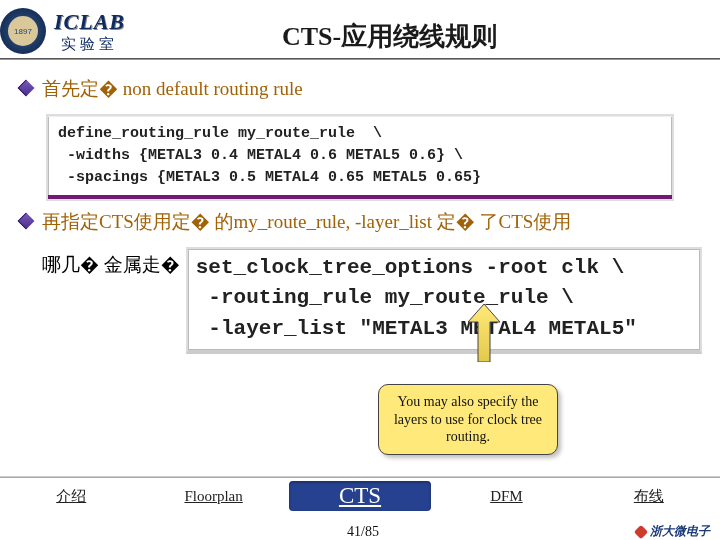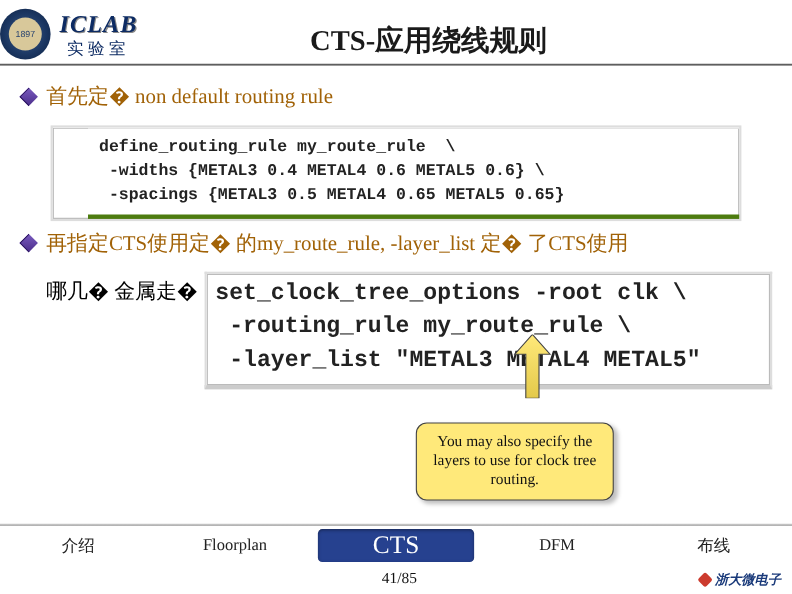--- a/index.html
+++ b/index.html
@@ -10,33 +10,33 @@
   .iclab { display:flex; flex-direction:column; align-items:center; margin-right:4px; }
   .iclab-top { font-family: "Times New Roman", serif; font-weight:bold; font-style:italic; font-size:22px; color:#0d2b63; text-shadow: 1px 1px 0 #888; letter-spacing:1px; }
   .iclab-bot { font-size:15px; color:#0d2b63; letter-spacing:4px; }
   .title { flex:1; text-align:center; font-family:"Times New Roman","SimSun",serif; font-weight:bold; font-size:26px; color:#1a1a1a; padding-right:70px; }
   .hr1 { height:2px; background:linear-gradient(to bottom,#333 0%, #777 50%, #bbb 100%); }
   .content { padding: 8px 18px 0 18px; }
   .bullet { display:flex; align-items:flex-start; margin:6px 0 10px 0; font-size:19px; line-height:1.6; }
   .diamond { width:12px; height:12px; background:linear-gradient(135deg,#7a5bbf 0%, #4a2d8a 100%); transform:rotate(45deg); margin:8px 10px 0 2px; flex-shrink:0; box-shadow: 1px -1px 0 #2d1860 inset; }
   .bullet-text { font-family:"SimSun","Times New Roman",serif; color:#a16207; }
   .codebox { margin:4px 28px 6px 28px; border:2px solid #ddd; background:#fff; box-shadow: inset 0 0 0 1px #bbb; }
-  .codebox-inner { border-top:1px solid #eee; border-bottom:4px solid #4d7c0f; padding:6px 10px; font-family:"Courier New",monospace; font-size:15px; font-weight:bold; color:#222; line-height:1.45; white-space:pre;margin-left:32px; }
+  .codebox-inner { border-top:1px solid #eee; border-bottom:4px solid #701a75; padding:6px 10px; font-family:"Courier New",monospace; font-size:15px; font-weight:bold; color:#222; line-height:1.45; white-space:pre; }
   .row2 { display:flex; align-items:flex-start; gap:6px; }
   .cmdbox { flex:1; border:2px solid #ddd; box-shadow: inset 0 0 0 1px #bbb; border-bottom:4px solid #ccc; background:#fff; padding:4px 16px 6px 8px; font-family:"Courier New",monospace; font-size:21px; font-weight:bold; color:#222; line-height:1.45; white-space:pre; }
   .callout-wrap { position:absolute; left:378px; top:348px; }
   .arrow { position:absolute; left:86px; top:-44px; width:40px; height:58px; }
   .arrow svg { width:100%; height:100%; }
   .callout { width:180px; background:#ffe97a; border:1px solid #444; border-radius:10px; box-shadow:3px 3px 4px rgba(0,0,0,0.25); padding:8px 10px; font-family:"Times New Roman",serif; font-size:14px; color:#111; line-height:1.25; text-align:center;margin-top:36px; }
   .bottom { position:absolute; left:0; bottom:0; width:100%; }
   .divider { height:2px; background:linear-gradient(to bottom,#ddd,#999); }
   .tabs { display:flex; height:36px; align-items:stretch; }
-  .tab { flex:1; display:flex; align-items:center; justify-content:center; font-size:15px; font-family:"SimSun",Arial; color:#222; border-right:0; }
+  .tab { flex:1; display:flex; align-items:center; justify-content:center; font-size:15px; font-family:"SimSun",Arial; color:#222; border-right:0;text-decoration:underline; }
   .tab.cts { background:#26418f; color:#fff; font-family:"Times New Roman",serif; font-size:23px; border-radius:4px; margin:3px 4px; box-shadow:0 1px 3px rgba(0,0,0,0.4) inset, 0 1px 0 #fff; }
-  .footer { display:flex; align-items:center; justify-content:space-between; height:26px; padding:0 10px; }
+  .footer { display:flex; align-items:flex-end; justify-content:space-between; height:26px; padding:0 10px; }
   .pagenum { font-family:"Times New Roman",serif; font-size:14px; color:#111; margin:0 auto; }
   .brand { font-size:12px; font-style:italic; font-weight:bold; color:#1a3a7a; display:flex; align-items:center; gap:4px; }
   .brand-dot { width:10px; height:10px; background:#cc3b2e; border-radius:2px; transform:rotate(45deg); }
 </style>
 </head>
 <body>
 
 <div class="header">
   <div class="uni-logo">
     <div class="uni-logo-inner">1897</div>

